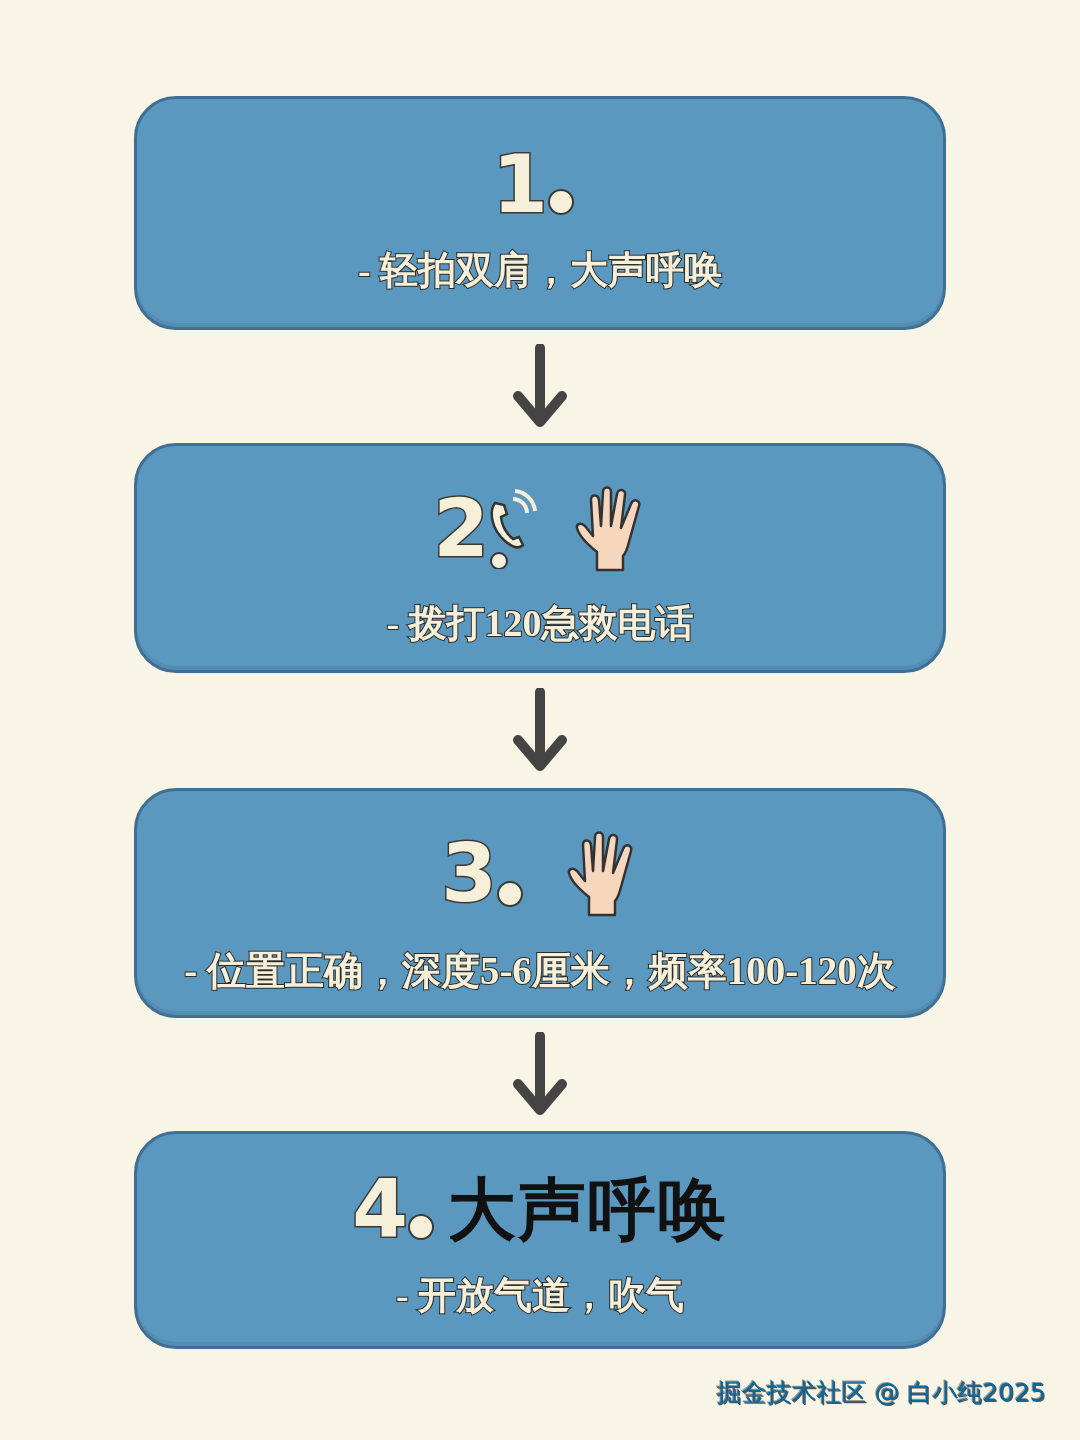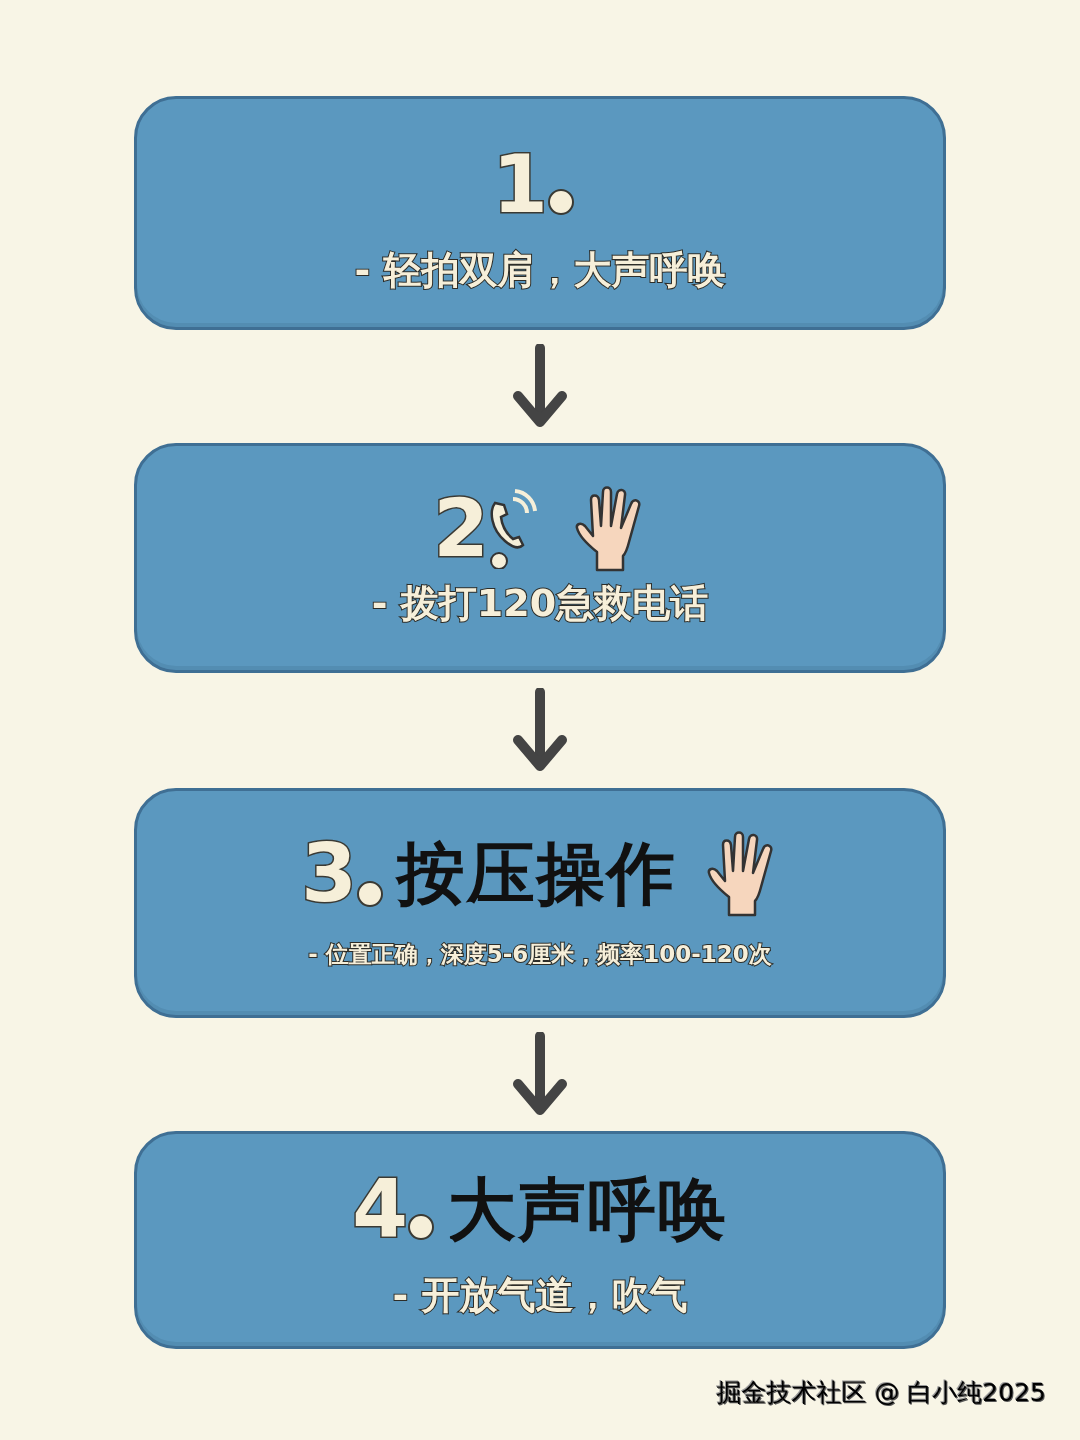--- a/index.html
+++ b/index.html
@@ -6,24 +6,24 @@
   body{width:1080px;height:1440px;background:#f8f5e6;position:relative;overflow:hidden;
     font-family:"DejaVu Sans","Liberation Sans",sans-serif;}
   .card{position:absolute;left:134px;width:812px;background:#5b98bf;border:3px solid #3f6f94;
     border-radius:42px;box-sizing:border-box;box-shadow:inset 0 -4px 0 rgba(40,80,110,0.15);}
   .title{position:absolute;left:0;right:0;display:flex;justify-content:center;align-items:center;}
   .num{font-size:80px;font-weight:bold;color:#f6efd9;line-height:1;
     -webkit-text-stroke:3px #3a3a34;paint-order:stroke fill;letter-spacing:-2px;}
   .dot{display:inline-block;width:22px;height:22px;border-radius:50%;background:#f6efd9;border:2px solid #3a3a34;margin:0 14px 0 2px;align-self:flex-end;margin-bottom:10px;}
   .heading{font-size:68px;font-weight:bold;color:#111;line-height:1;letter-spacing:2px;}
   .sub{position:absolute;left:0;right:0;text-align:center;font-size:38px;font-weight:bold;color:#f6efd9;
-    -webkit-text-stroke:2px #2d2d28;paint-order:stroke fill;line-height:1;}
+    -webkit-text-stroke:2px #2d2d28;paint-order:stroke fill;line-height:1;font-family:Liberation Serif, serif;}
   .arrow{position:absolute;left:512px;width:56px;height:86px;}
   .hand{display:inline-block;margin-left:28px;}
-  .watermark{position:absolute;right:34px;top:1376px;font-size:25px;color:#000000;
+  .watermark{position:absolute;right:34px;top:1376px;font-size:25px;color:#0369a1;
     text-shadow:1px 1px 0 #555, -1px -1px 0 #999;letter-spacing:0px;}
 </style>
 </head>
 <body>
 
 <div class="card" style="top:96px;height:234px;">
   <div class="title" style="top:46px;">
     <span class="num">1</span>
     <span class="dot"></span>
   </div>
@@ -41,38 +41,37 @@
     <svg width="50" height="80" viewBox="0 0 50 80" style="margin:0 8px 0 0;">
       <path d="M8 14 C2 22 4 40 18 52 C26 59 32 60 36 56 L32 48 L26 50 C20 45 15 37 14 28 L20 25 L17 16 Z" fill="#f6efd9" stroke="#333" stroke-width="2.5"></path>
       <path d="M26 10 A14 14 0 0 1 40 24" stroke="#f6efd9" stroke-width="4" fill="none"></path>
       <path d="M28 2 A22 22 0 0 1 48 22" stroke="#f6efd9" stroke-width="4" fill="none"></path>
       <circle cx="12" cy="72" r="8" fill="#f6efd9" stroke="#333" stroke-width="2"></circle>
     </svg>
     <svg class="hand" width="74" height="86" viewBox="0 0 74 86">
       <path d="M24 84 L24 66 C14 58 6 50 4 42 C3 38 8 36 12 40 L20 50 L18 14 C18 8 25 8 26 14 L28 40 L30 6 C30 0 38 0 38 6 L38 40 L44 8 C45 2 53 3 52 9 L48 42 L58 18 C60 12 68 14 66 20 L56 56 C54 64 52 68 50 70 L50 84 Z" fill="#f6d6bd" stroke="#333" stroke-width="2.5" stroke-linejoin="round"></path>
     </svg>
   </div>
-  <div class="sub" style="top:138px;">- 拨打120急救电话</div>
+  <div class="sub" style="top:158px;">- 拨打120急救电话</div>
 </div>
 
 <svg class="arrow" style="top:688px;" viewBox="0 0 56 86">
   <path d="M28 4 L28 74" stroke="#444" stroke-width="10" stroke-linecap="round" fill="none"></path>
   <path d="M6 52 L28 78 L50 52" stroke="#444" stroke-width="10" stroke-linecap="round" stroke-linejoin="round" fill="none"></path>
 </svg>
 
 <div class="card" style="top:788px;height:230px;">
   <div class="title" style="top:40px;">
     <span class="num">3</span>
     <span class="dot"></span>
-    <span class="heading">按压操作</span>
     <svg class="hand" width="74" height="86" viewBox="0 0 74 86">
       <path d="M24 84 L24 66 C14 58 6 50 4 42 C3 38 8 36 12 40 L20 50 L18 14 C18 8 25 8 26 14 L28 40 L30 6 C30 0 38 0 38 6 L38 40 L44 8 C45 2 53 3 52 9 L48 42 L58 18 C60 12 68 14 66 20 L56 56 C54 64 52 68 50 70 L50 84 Z" fill="#f6d6bd" stroke="#333" stroke-width="2.5" stroke-linejoin="round"></path>
     </svg>
   </div>
-  <div class="sub" style="top:152px;font-size:23px;">- 位置正确，深度5-6厘米，频率100-120次</div>
+  <div class="sub" style="top:160px;font-size:39px;">- 位置正确，深度5-6厘米，频率100-120次</div>
 </div>
 
 <svg class="arrow" style="top:1032px;" viewBox="0 0 56 86">
   <path d="M28 4 L28 74" stroke="#444" stroke-width="10" stroke-linecap="round" fill="none"></path>
   <path d="M6 52 L28 78 L50 52" stroke="#444" stroke-width="10" stroke-linecap="round" stroke-linejoin="round" fill="none"></path>
 </svg>
 
 <div class="card" style="top:1131px;height:218px;">
   <div class="title" style="top:36px;">
     <span class="num">4</span>

